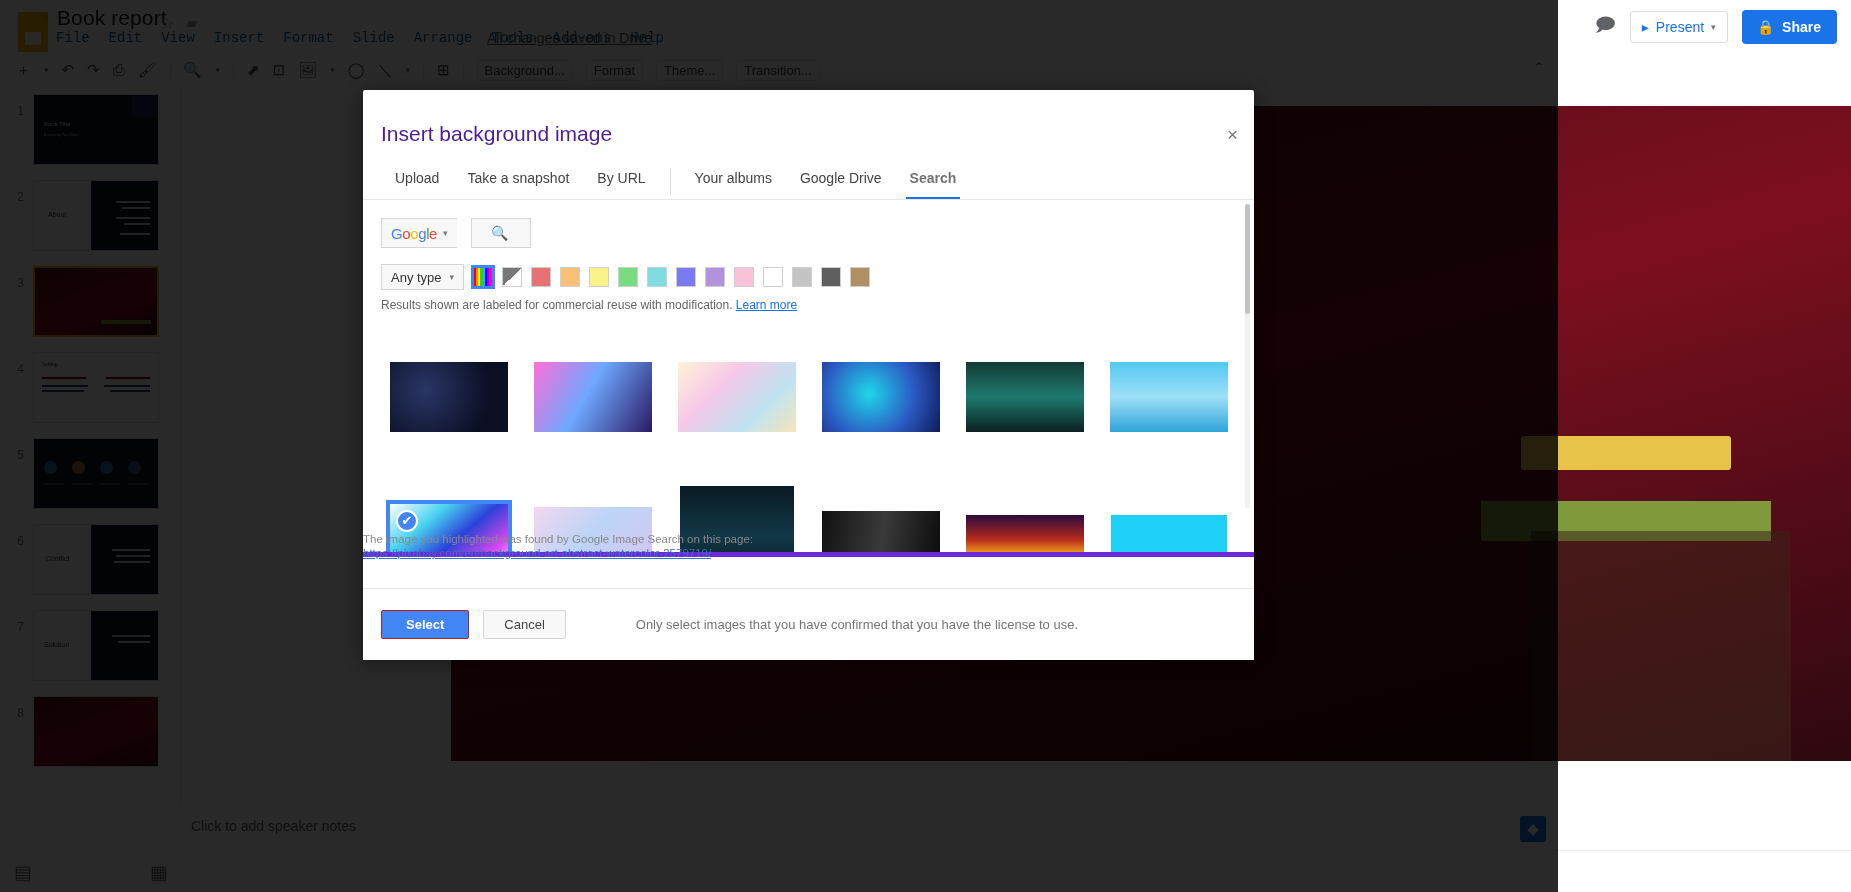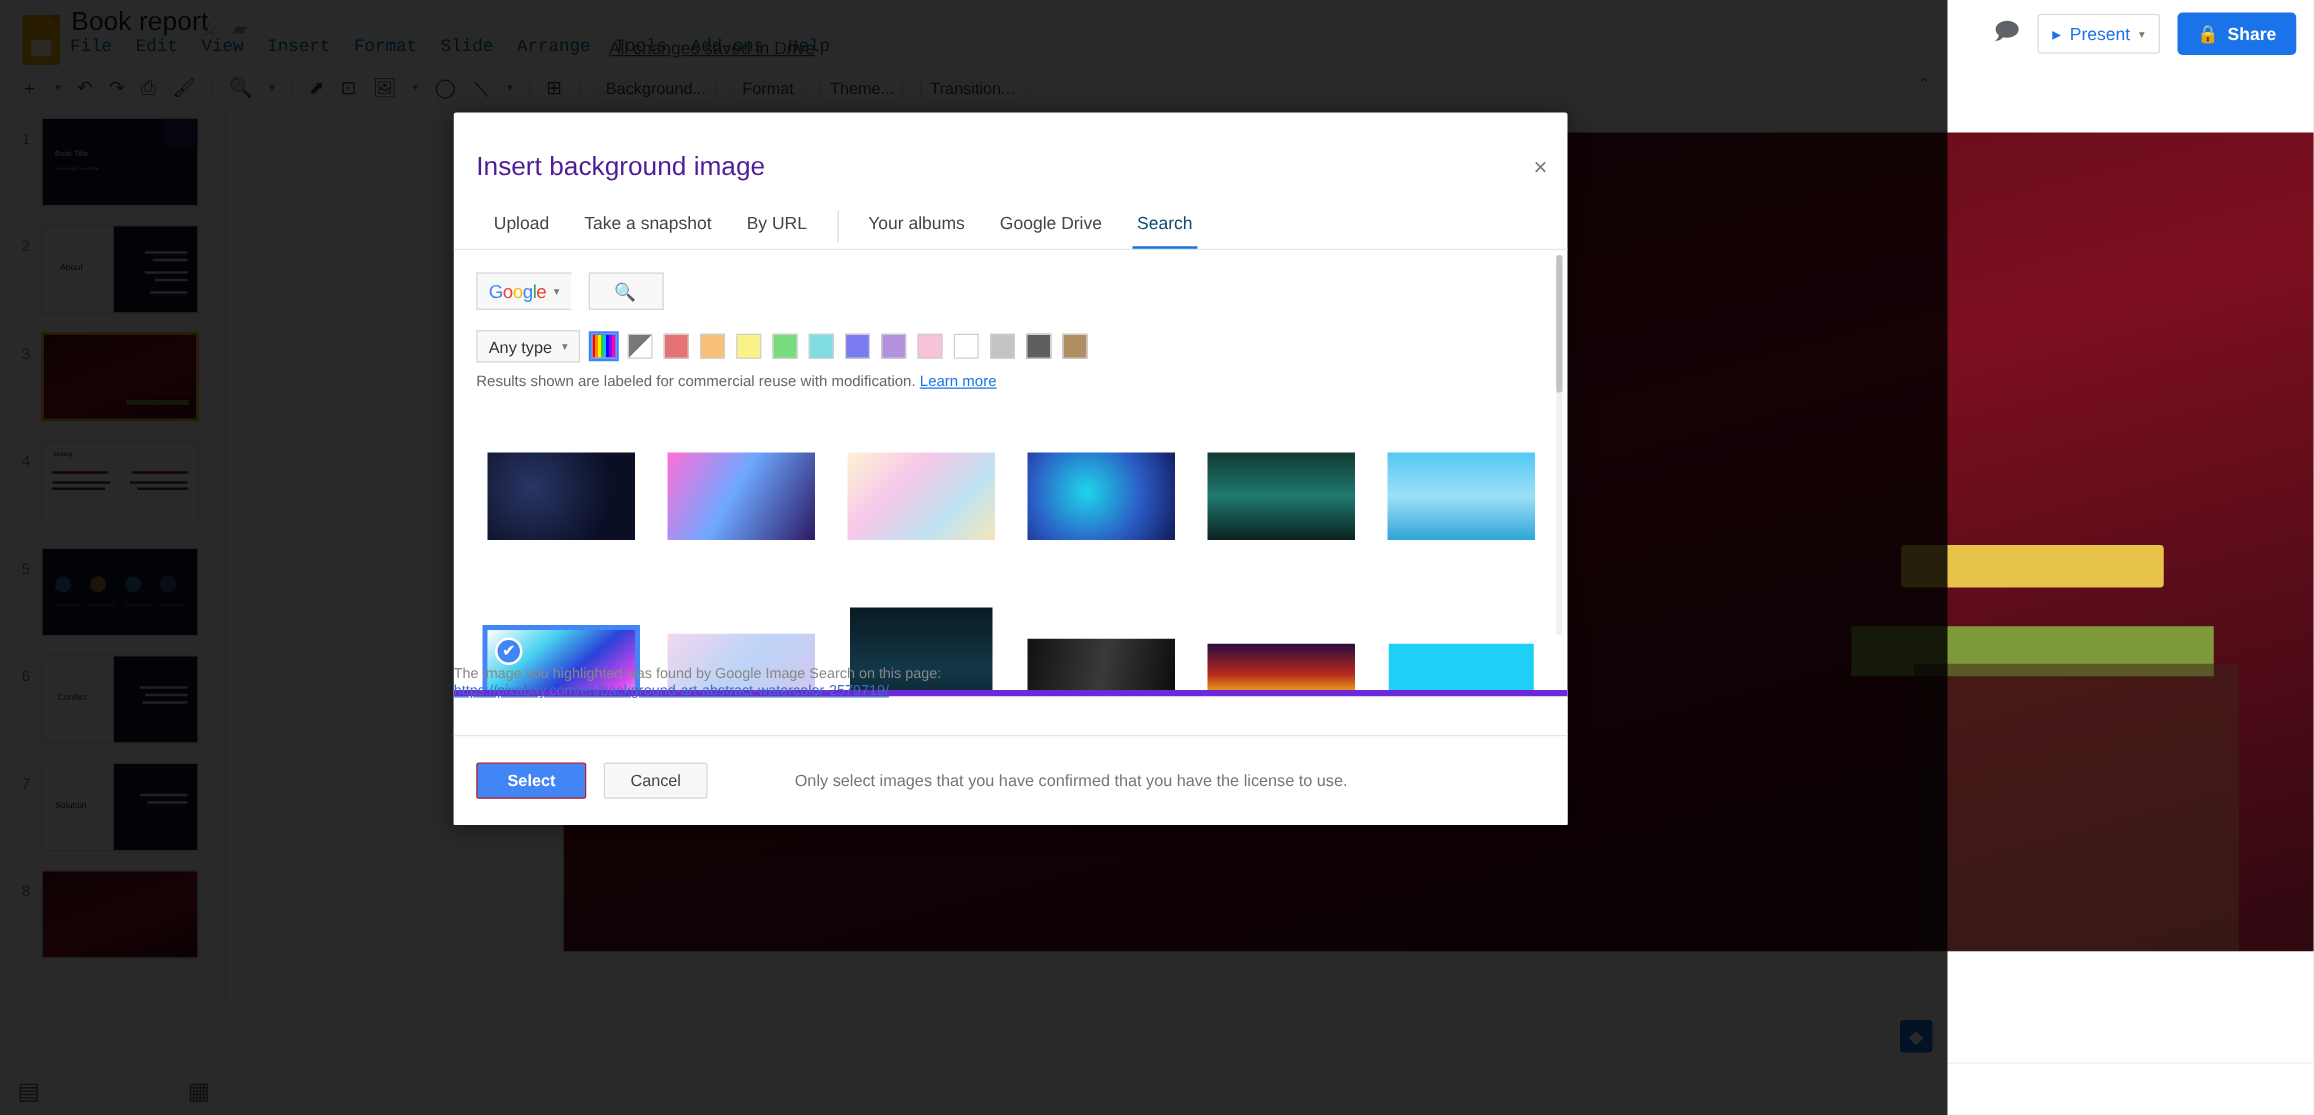--- a/index.html
+++ b/index.html
@@ -139,21 +139,21 @@
   }
   .m-title { position: absolute; left: 18px; top: 32px; font-size: 21px; color: #4c1d95; font-weight: normal; }
   .m-close {
     position: absolute; right: 10px; top: 33px; font-size: 19px; color: #777; line-height: 1;
     padding: 2px 6px;
   }
   .m-tabs {
     position: absolute; left: 18px; top: 72px; display: flex; align-items: center; gap: 0;
   }
   .m-tab { font-size: 14px; color: #444; padding: 8px 14px 14px 14px; position: relative; }
-  .m-tab.active { font-weight: normal; color: #0c4a6e; }
+  .m-tab.active { font-weight: bold; color: #737373; }
   .m-tab.active:after {
     content: ""; position: absolute; left: 10px; right: 10px; bottom: 0; height: 3px; background: #1a73e8;
   }
   .m-tabsep { width: 1px; height: 26px; background: #dadce0; margin: 0 10px; }
   .m-divider { position: absolute; left: 0; right: 0; top: 109px; height: 1px; background: #e6e6e6; }
 
   .m-body { position: absolute; left: 0; right: 0; top: 110px; bottom: 72px; overflow: hidden; }
   .scroll-track { position: absolute; right: 4px; top: 4px; width: 5px; bottom: 80px; background: #f1f1f1; }
   .scroll-thumb { position: absolute; right: 4px; top: 4px; width: 5px; height: 110px; background: #c3c3c3; border-radius: 3px; }
 
@@ -408,20 +408,23 @@
       <div class="ruler-h"></div>
       <div class="ruler-v"></div>
       <div class="slide-canvas">
         <div class="canv-title">Book report</div>
         <div class="canv-pill" style="top:330px;"></div>
         <div class="canv-pill2" style="top:395px;"></div>
         <div class="canv-books"></div>
       </div>
     </div>
 
+    <div class="notes">
+      <div class="notes-text">Click to add speaker notes</div>
+    </div>
     <div class="statusbar">
       <span class="sb-ico sb-1">▤</span>
       <span class="sb-ico sb-2">▦</span>
     </div>
     <div class="explore-fab">◆</div>
 
     <div class="dimmer"></div>
   </div>
 
   <div class="modal">

